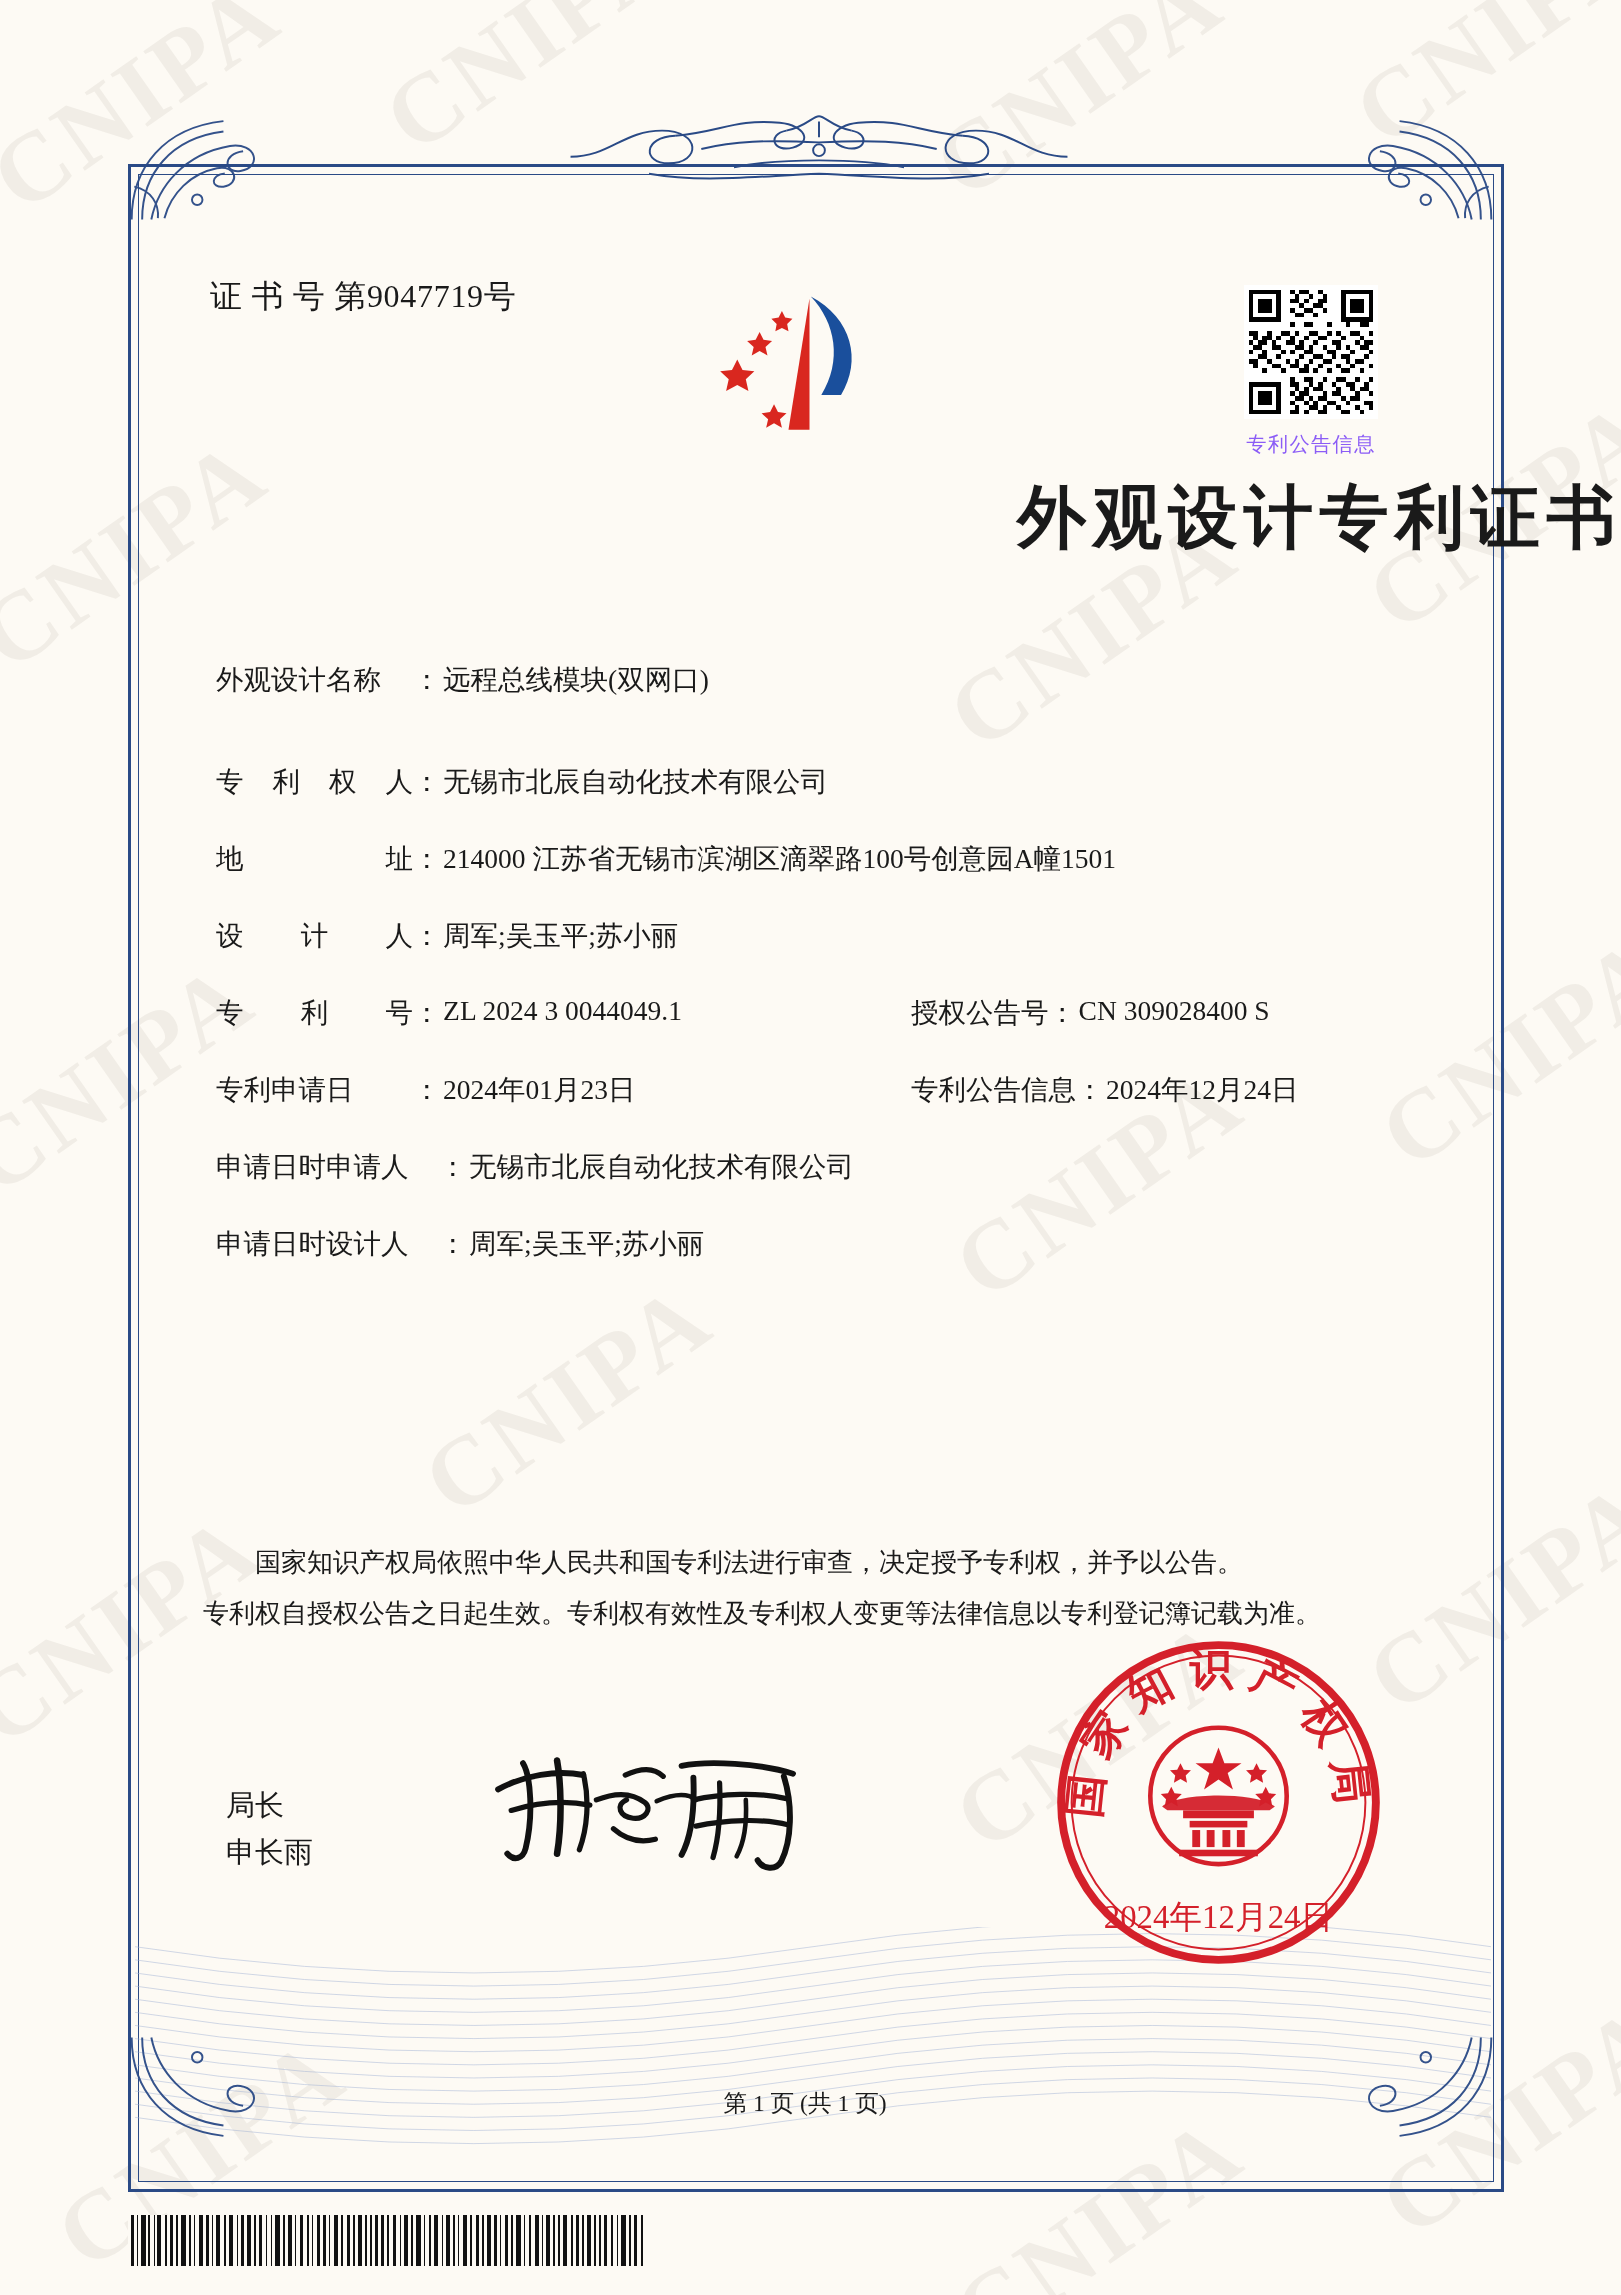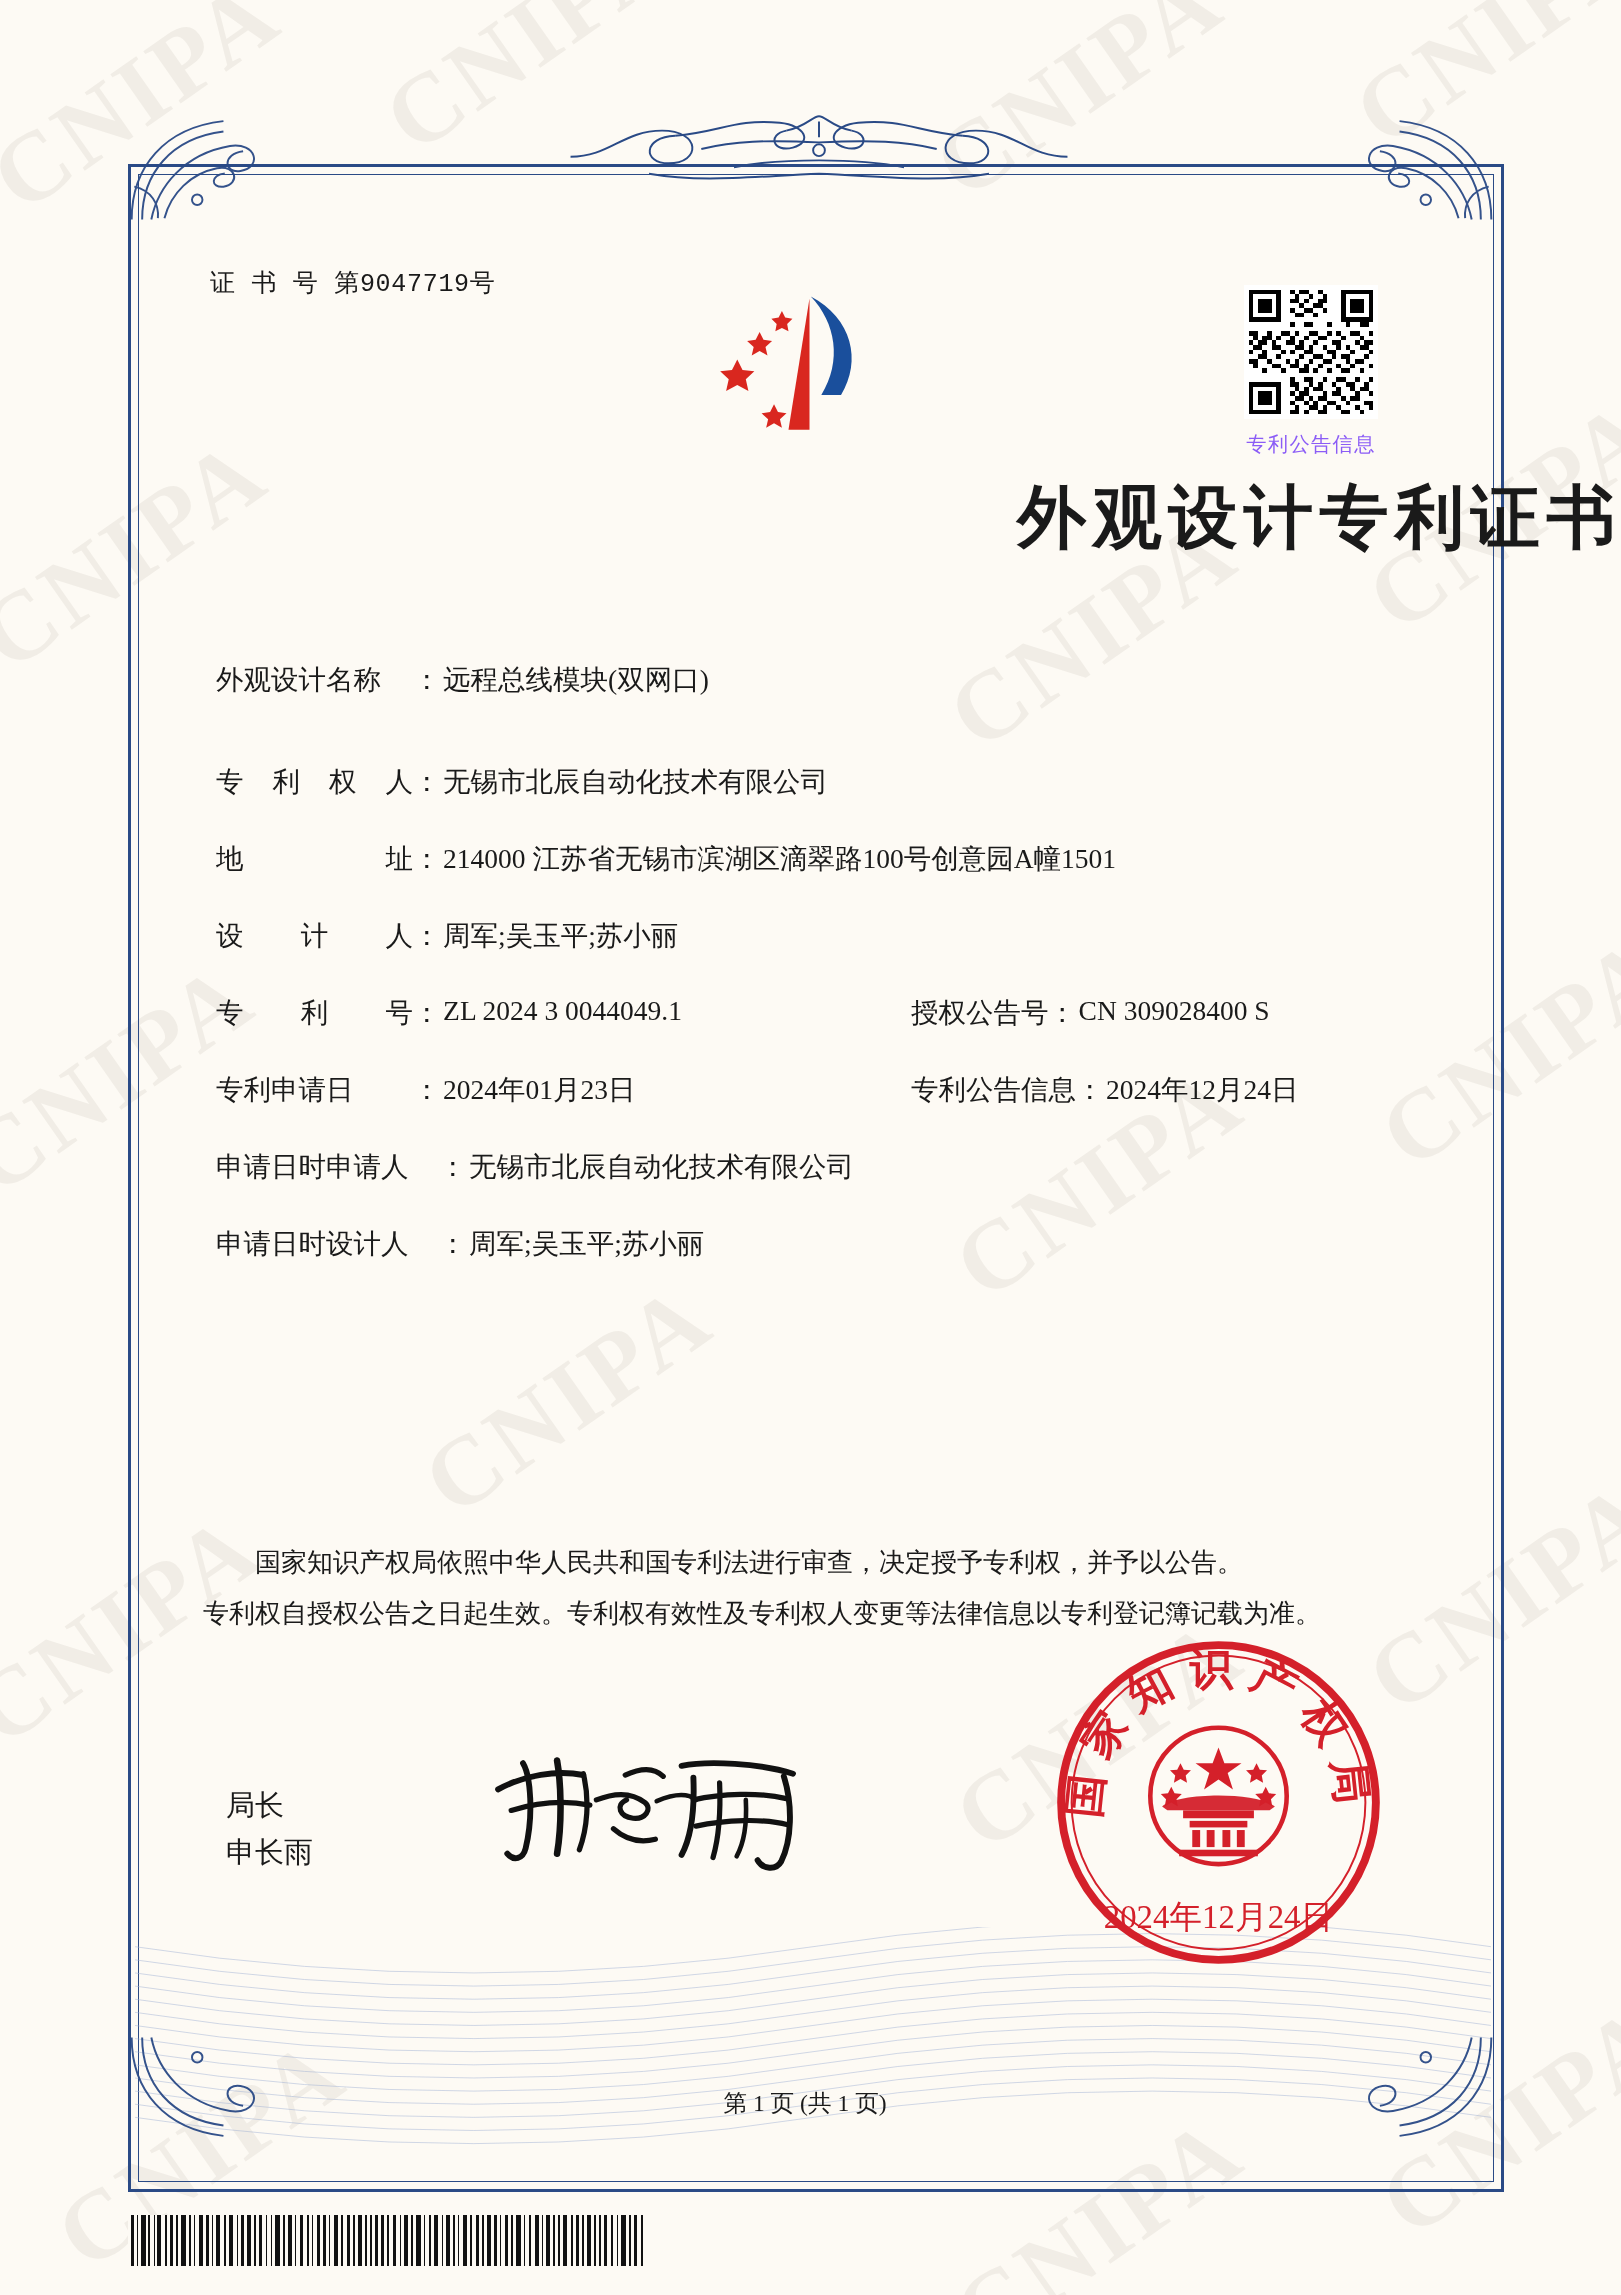--- a/index.html
+++ b/index.html
@@ -90,24 +90,24 @@
 
   
   .content {
     position: absolute;
     inset: 0;
     z-index: 6;
   }
   .cert-no {
     position: absolute;
     left: 210px;
-    top: 266px;
-    font-size: 25px;
+    top: 275px;
+    font-size: 32px;
     letter-spacing: 0.7px;
-    font-family: Liberation Mono, monospace;
+    font-family: Liberation Serif, serif;
   }
   .logo {
     position: absolute;
     left: 711px;
     top: 282px;
     width: 197px;
     height: 164px;
   }
   .qr-block {
     position: absolute;

